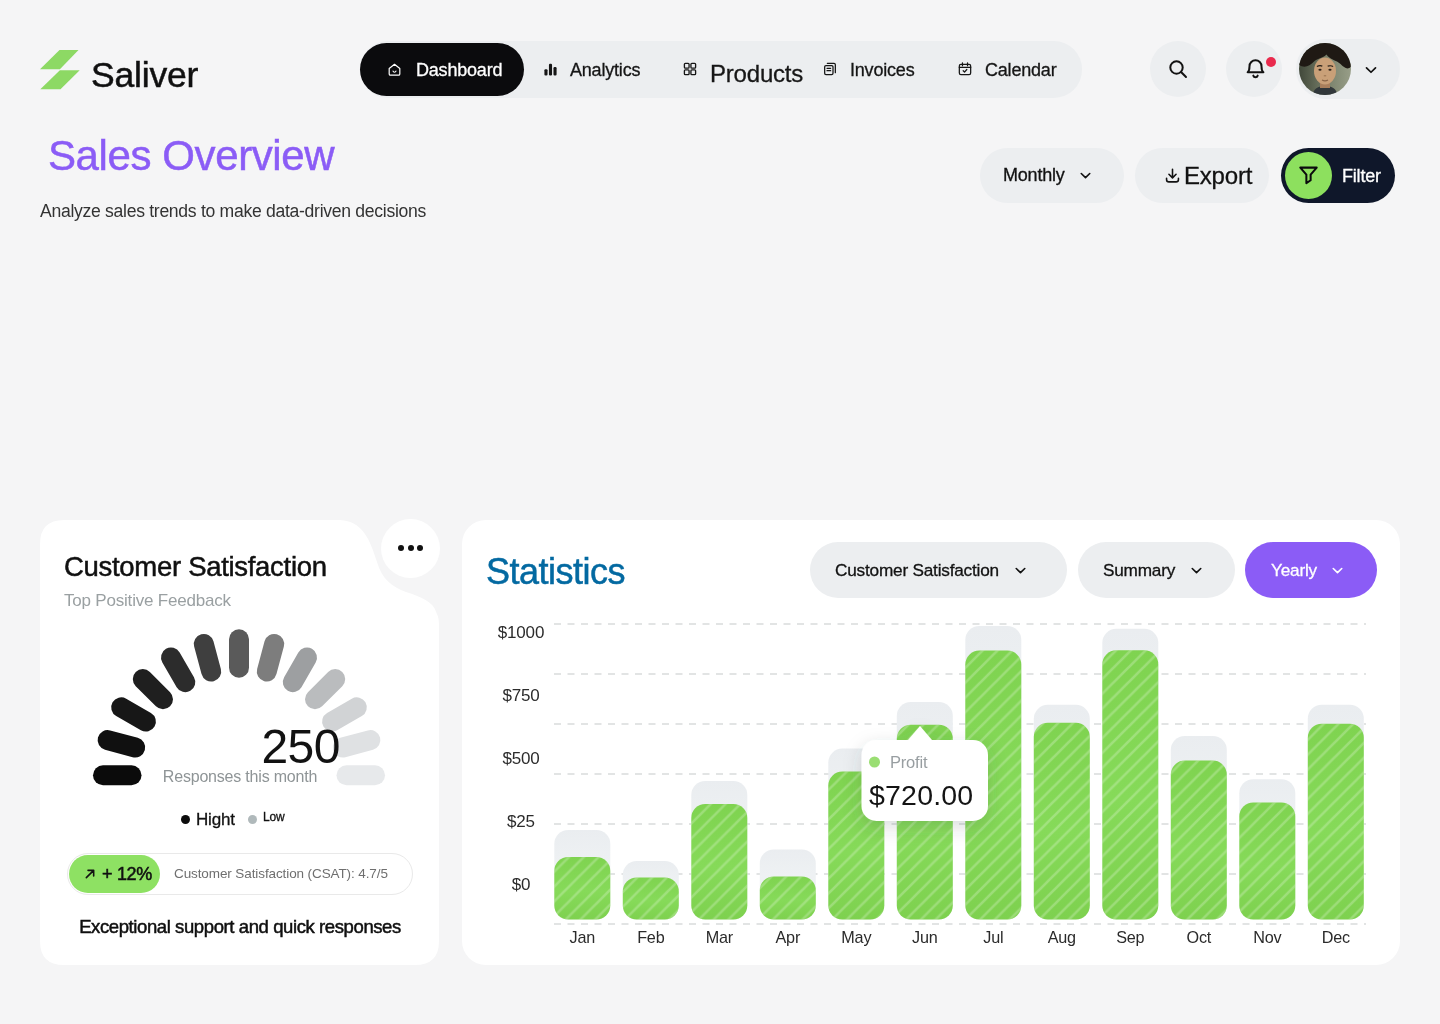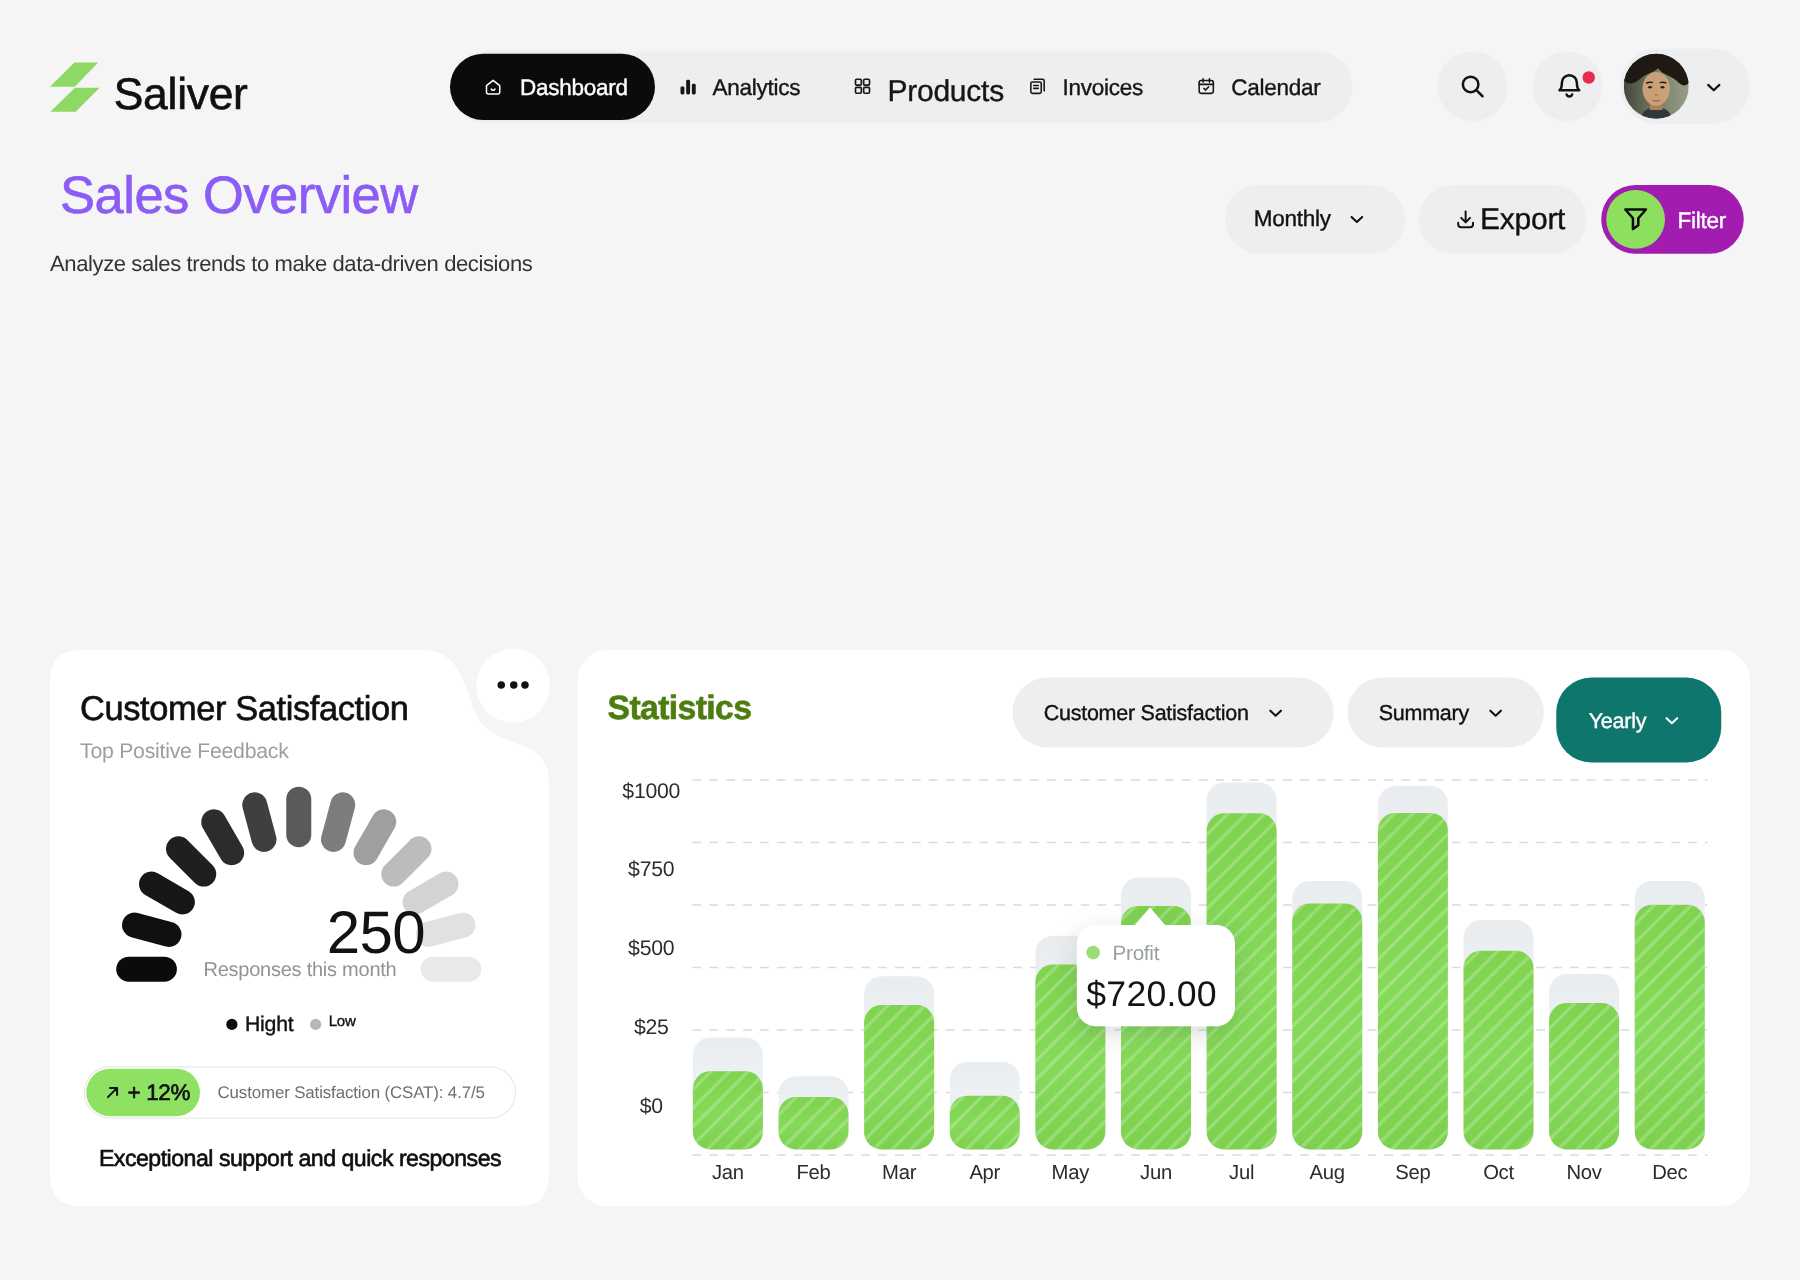--- a/index.html
+++ b/index.html
@@ -105,21 +105,21 @@
       <path d="M6 9.2l6 5.8 6-5.8"></path>
     </svg>
 </div>
 <div class="abs pill" style="left:1135px;top:148px;width:134px;height:55px">
   <svg style="margin-left:28px" width="19" height="19" viewBox="0 0 24 24" fill="none" stroke="#121212" stroke-width="2" stroke-linecap="round" stroke-linejoin="round">
       <path d="M12 4v10.5M7.5 10.5 12 15l4.5-4.5"></path>
       <path d="M4.5 15.5v1.5a3 3 0 0 0 3 3h9a3 3 0 0 0 3-3v-1.5"></path>
     </svg>
   <span style="font-size:24px;margin-left:2px;letter-spacing:-0.2px;-webkit-text-stroke:0.3px #121212">Export</span>
 </div>
-<div class="abs" style="left:1281px;top:148px;width:114px;height:55px;background:#a21caf;border-radius:27.5px">
+<div class="abs" style="left:1281px;top:148px;width:114px;height:55px;background:#0f172a;border-radius:27.5px">
   <div class="abs" style="left:4px;top:4px;width:47px;height:47px;border-radius:50%;background:#8de05e"></div>
   <svg class="abs" style="left:14px;top:14px" width="27" height="27" viewBox="0 0 24 24" fill="none" stroke="#0b0b0d" stroke-width="1.8" stroke-linejoin="round">
       <path d="M4.7 5h14.6l-5.4 6.2v5l-3.8 2.7v-7.7z"></path>
     </svg>
   <div class="abs" style="left:61px;top:18px;font-size:18px;color:#fff;letter-spacing:-0.2px;-webkit-text-stroke:0.3px #fff">Filter</div>
 </div>
 
 <svg class="abs" style="left:40px;top:520px" width="400" height="445" viewBox="0 0 400 445">
   <path d="M24 0 H300 C322 1 330 19 337 42 C342 59 352 67 366 72 C381 77 393 81 396.5 93 C398 96 399 99 399 105 V421 Q399 445 375 445 H24 Q0 445 0 421 V24 Q0 0 24 0 Z" fill="#ffffff"></path>
 </svg>
@@ -161,35 +161,35 @@
 <div class="abs" style="left:69px;top:855px;width:91px;height:38px;border-radius:19px;background:#8ee163"></div>
 <svg class="abs" style="left:82px;top:866px" width="16" height="16" viewBox="0 0 24 24" fill="none" stroke="#121212" stroke-width="2.4" stroke-linecap="round" stroke-linejoin="round">
     <path d="M6.5 17.5 17.5 6.5M9 6.5h8.5V15"></path>
   </svg>
 <div class="abs med" style="left:102px;top:864px;font-size:18px;font-weight:500;letter-spacing:-0.3px;color:#101010">+ 12%</div>
 <div class="abs" style="left:174px;top:866px;font-size:13.5px;color:#6f6f6f;letter-spacing:-0.1px">Customer Satisfaction (CSAT): 4.7/5</div>
 
 <div class="abs med" style="left:40px;top:916px;width:400px;text-align:center;font-size:18.5px;font-weight:500;letter-spacing:-0.4px;color:#0f0f0f">Exceptional support and quick responses</div>
 
 <div class="abs" style="left:462px;top:520px;width:938px;height:445px;background:#fff;border-radius:24px"></div>
-<div class="abs med" style="left:486px;top:551px;font-size:27px;font-weight:700;letter-spacing:-0.5px;color:#4d7c0f">Statistics</div>
+<div class="abs med" style="left:486px;top:551px;font-size:36px;font-weight:400;letter-spacing:-0.5px;color:#0369a1">Statistics</div>
 
 <div class="abs pill" style="left:810px;top:542px;width:257px;height:56px">
   <span style="font-size:17.2px;margin-left:25px;letter-spacing:-0.2px;-webkit-text-stroke:0.3px #121212">Customer Satisfaction</span>
   <svg style="margin-left:13px" width="17" height="17" viewBox="0 0 24 24" fill="none" stroke="#121212" stroke-width="2.3" stroke-linecap="round" stroke-linejoin="round">
       <path d="M6 9.2l6 5.8 6-5.8"></path>
     </svg>
 </div>
 <div class="abs pill" style="left:1078px;top:542px;width:157px;height:56px">
   <span style="font-size:17.2px;margin-left:25px;letter-spacing:-0.2px;-webkit-text-stroke:0.3px #121212">Summary</span>
   <svg style="margin-left:13px" width="17" height="17" viewBox="0 0 24 24" fill="none" stroke="#121212" stroke-width="2.3" stroke-linecap="round" stroke-linejoin="round">
       <path d="M6 9.2l6 5.8 6-5.8"></path>
     </svg>
 </div>
-<div class="abs pill" style="left:1245px;top:542px;width:132px;height:68px;background:#0f766e">
+<div class="abs pill" style="left:1245px;top:542px;width:132px;height:56px;background:#8b5cf6">
   <span style="font-size:17.2px;margin-left:26px;letter-spacing:-0.2px;color:#fff;-webkit-text-stroke:0.3px #fff">Yearly</span>
   <svg style="margin-left:12px" width="17" height="17" viewBox="0 0 24 24" fill="none" stroke="#fff" stroke-width="2.3" stroke-linecap="round" stroke-linejoin="round">
       <path d="M6 9.2l6 5.8 6-5.8"></path>
     </svg>
 </div>
 
 <svg id="chart" class="abs" style="left:462px;top:520px" width="938" height="445" viewBox="0 0 938 445">
 <defs>
   <linearGradient id="gtrack" x1="0" y1="0" x2="0" y2="1">
         <stop offset="0" stop-color="#eaedf0"></stop>

